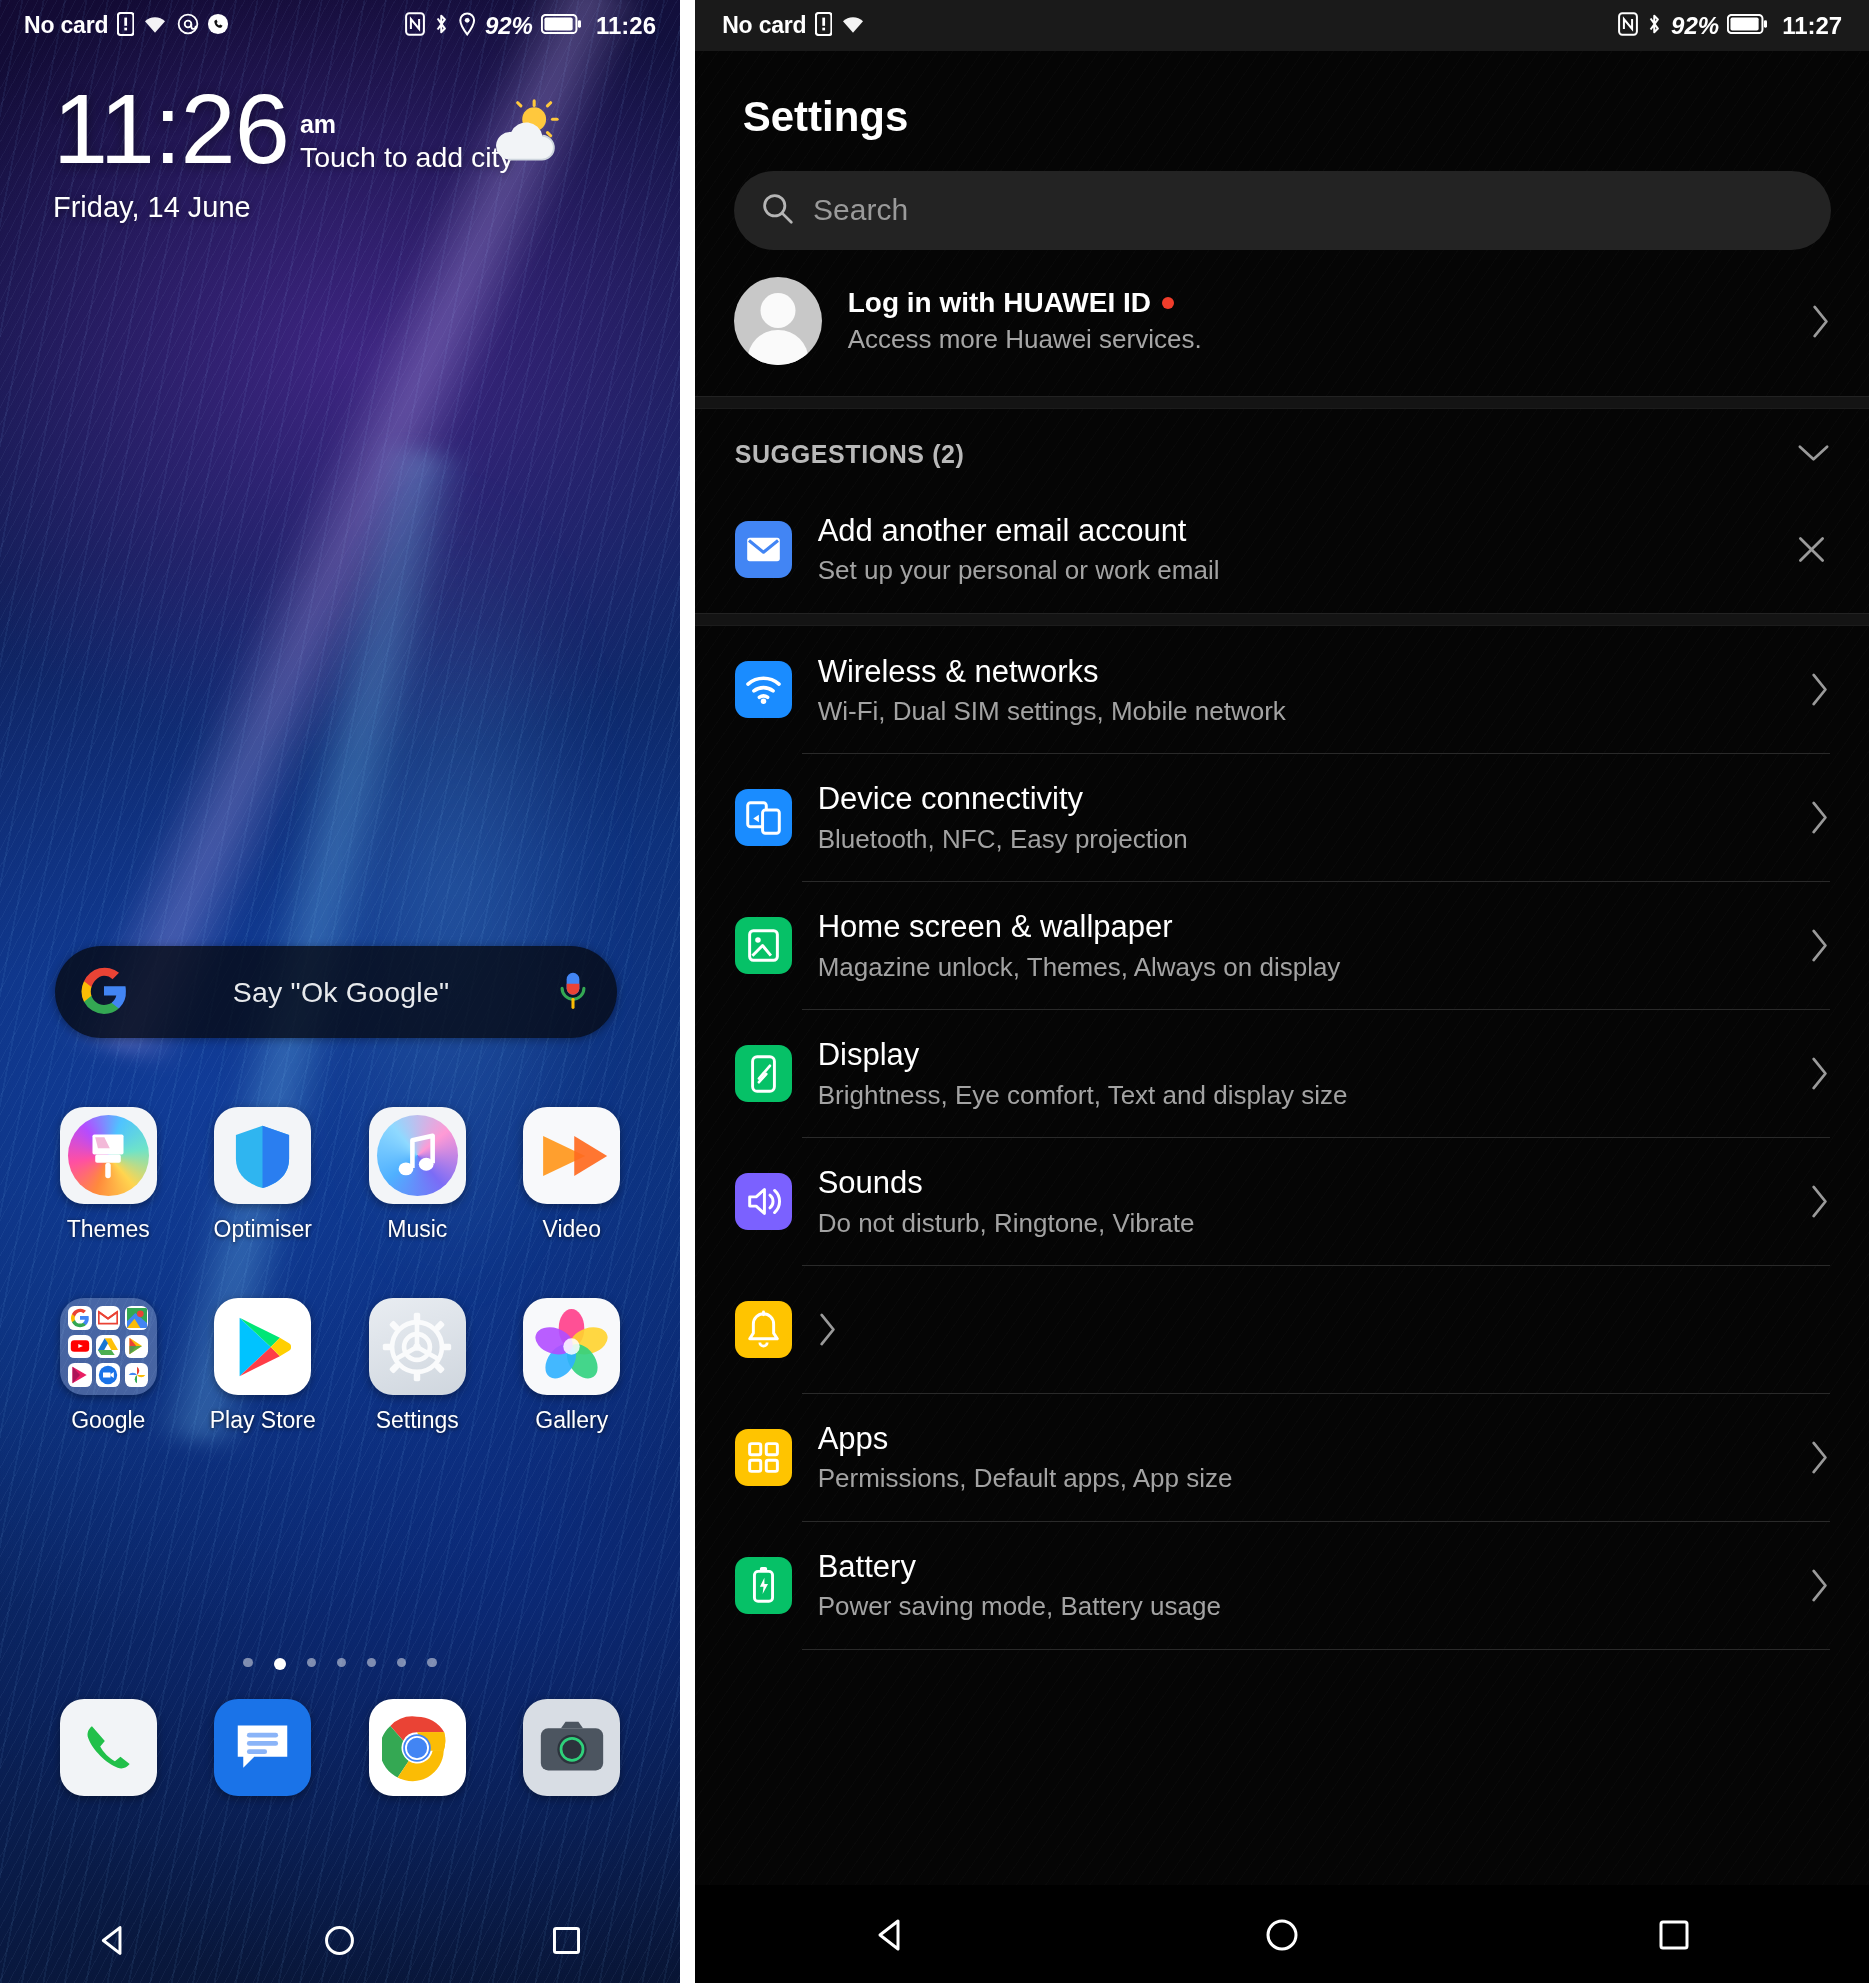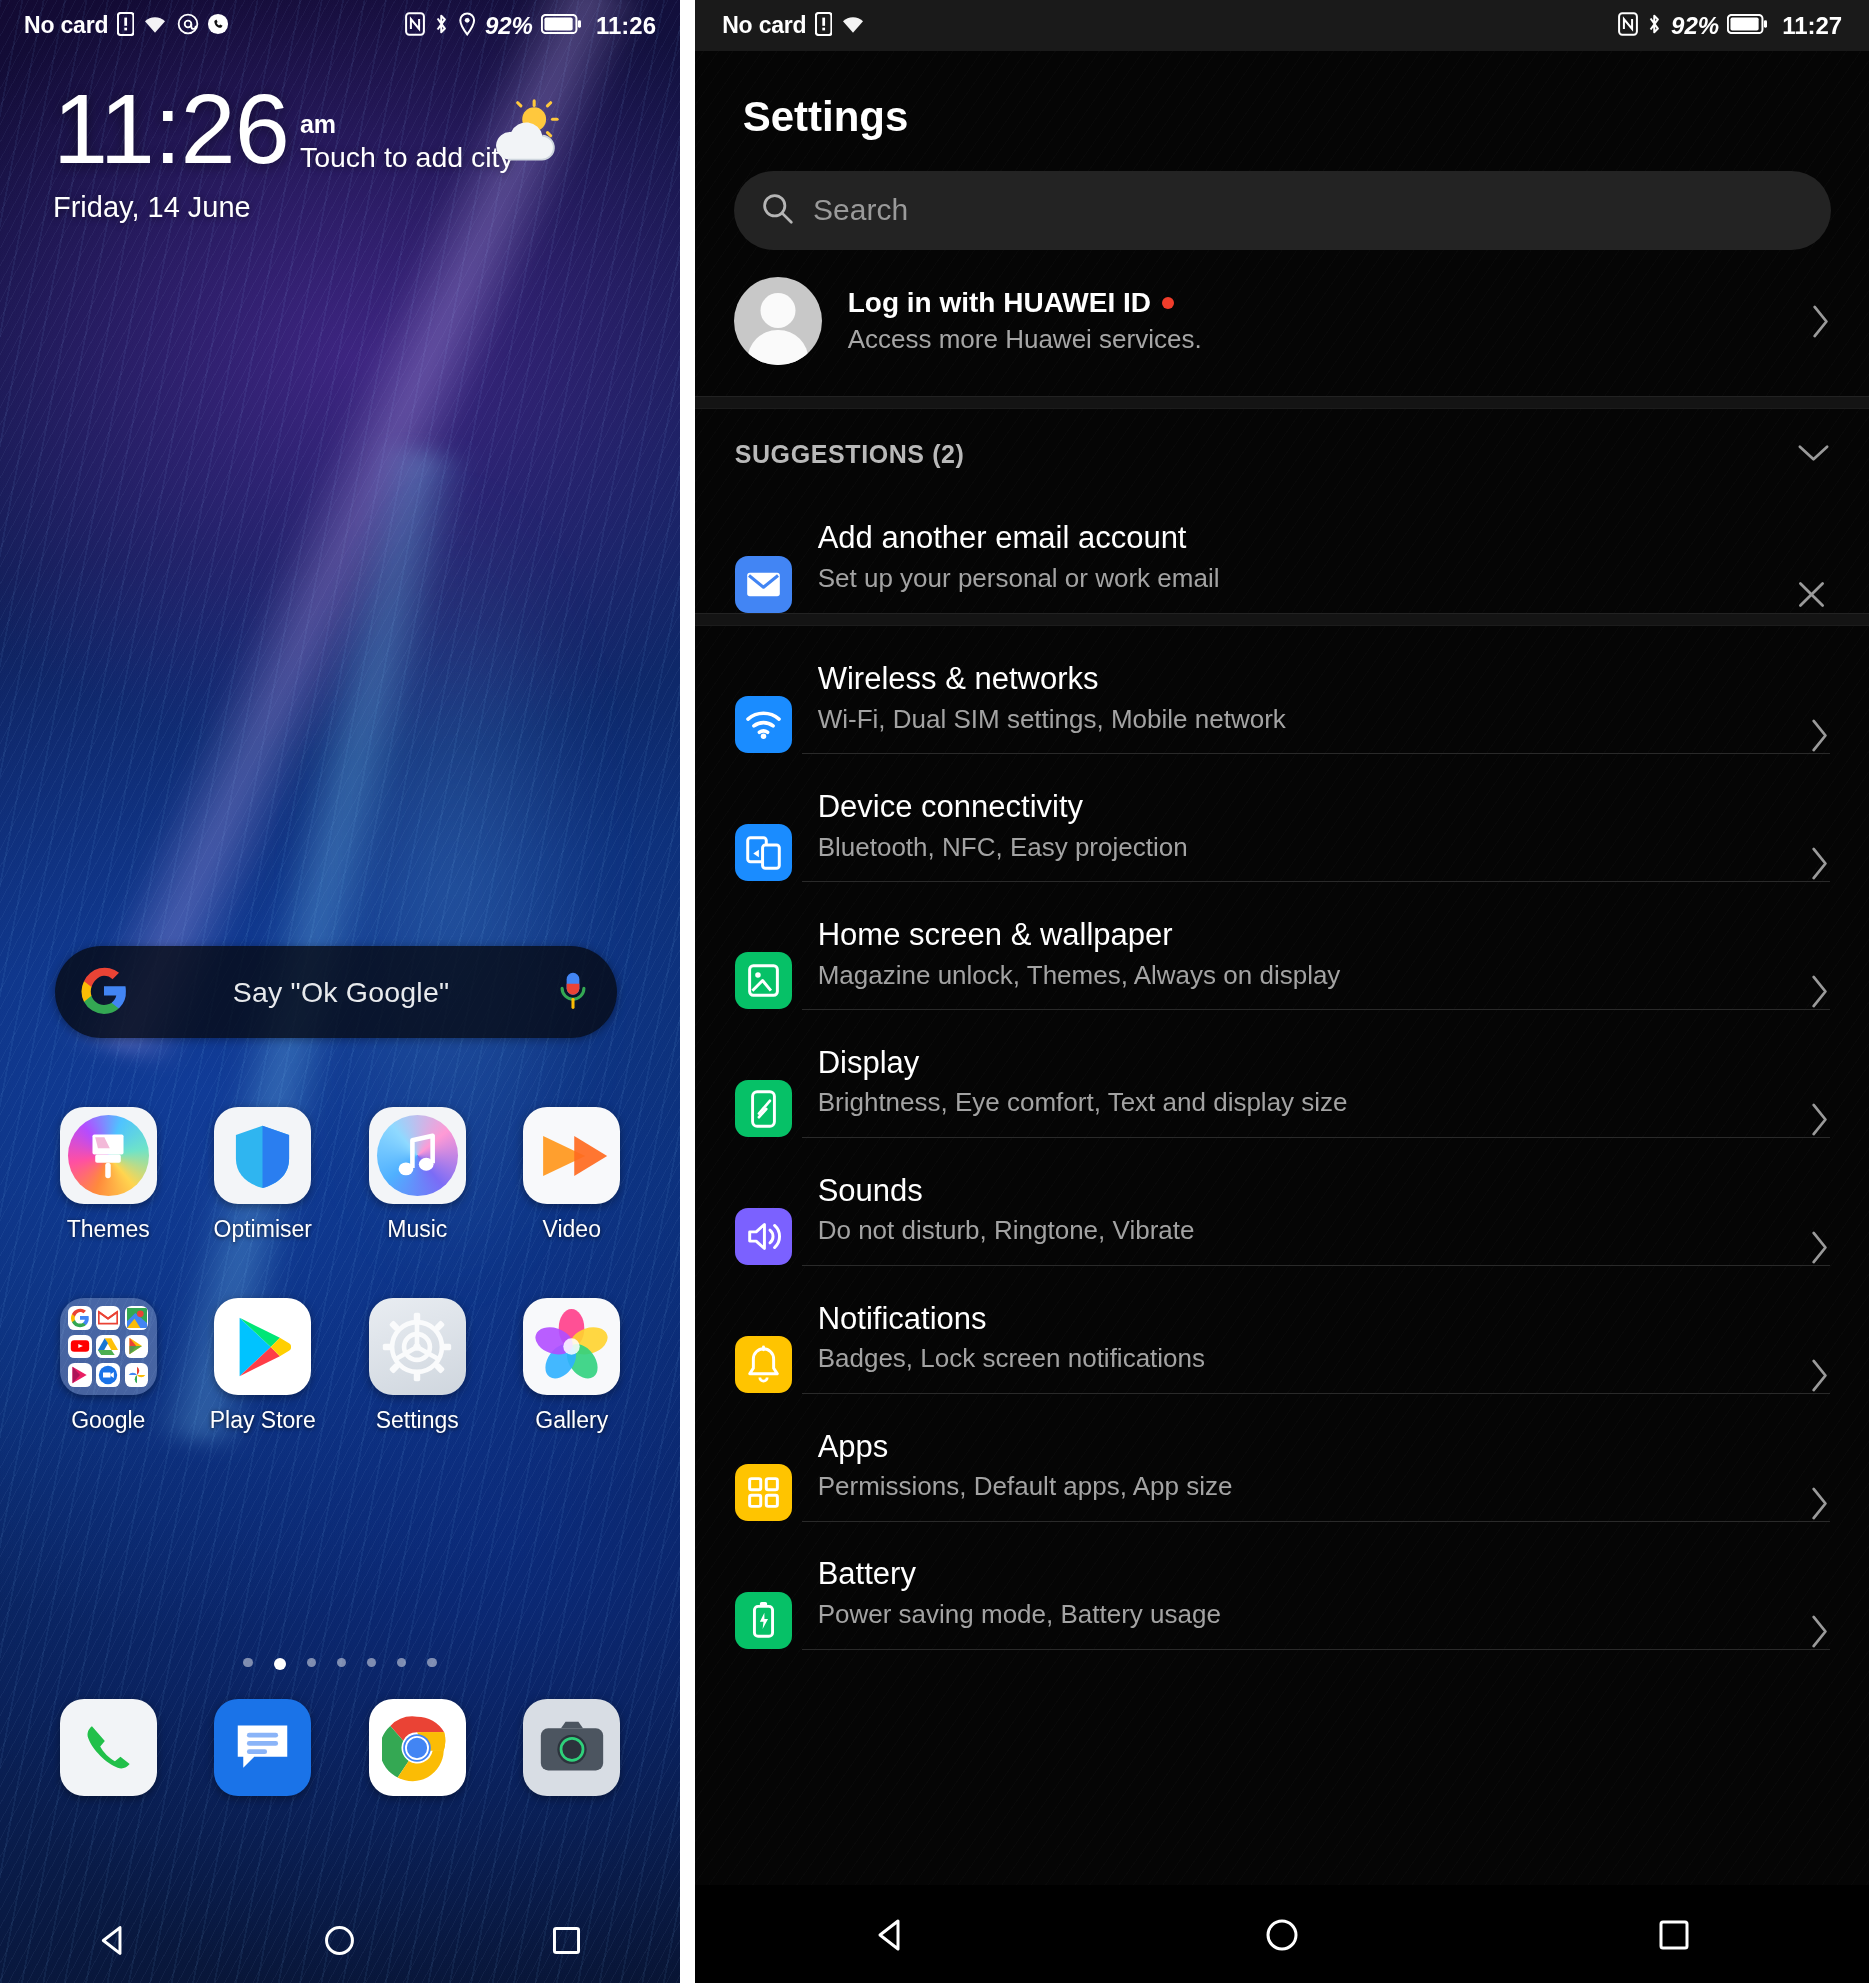--- a/index.html
+++ b/index.html
@@ -123,21 +123,21 @@
   .acct-t { color:#fff; font-size:28px; font-weight:600; display:flex; align-items:center; gap:11px; }
   .reddot { width:12px; height:12px; border-radius:50%; background:#f03d2b; display:inline-block; }
   .acct-s { color:#a6a6a6; font-size:26px; margin-top:5.5px; }
 
   .sep { height:13px; background:#141414; border-top:0.9px solid #222; border-bottom:0.9px solid #1c1c1c; }
 
   .sugg-head { display:flex; align-items:center; justify-content:space-between;
                padding:31px 40px 16.5px; }
   .sugg-head-t { color:#b9b9b9; font-size:25px; font-weight:600; letter-spacing:0.6px; }
 
-  .row { display:flex; align-items:flex-end; padding:0 40px; min-height:127px; gap:26px; }
+  .row { display:flex; align-items:center; padding:0 40px; min-height:127px; gap:26px; }
   .row-ico { width:57px; height:57px; border-radius:13px; display:flex; align-items:center;
              justify-content:center; flex:none; }
   .row-body { flex:1; padding:18.4px 0; }
   .row-t { color:#fff; font-size:31px; font-weight:500; line-height:1.2; }
   .row-s { color:#a3a3a3; font-size:26px; margin-top:6.4px; line-height:1.2; }
   .row-hr { height:0.9px; background:#2a2a2a; margin-left:107px; margin-right:40px; }
 
   .chev { width:20px; height:35px; flex:none; }
   .xbtn { width:37px; height:37px; flex:none; }
 
@@ -713,24 +713,20 @@
     <div class="row-hr"></div>
 
     <div class="row">
       <span class="row-ico" style="background:#ffc400">
         <svg width="35" height="39" viewBox="0 0 38 42">
             <path d="M19 4a11 11 0 0 1 11 11v10l4 6H4l4-6V15A11 11 0 0 1 19 4Z" fill="none" stroke="#fff" stroke-width="3.2" stroke-linejoin="round"></path>
             <path d="M19 2v3" stroke="#fff" stroke-width="3.2" stroke-linecap="round"></path>
             <path d="M15 35a4 4 0 0 0 8 0" fill="none" stroke="#fff" stroke-width="3"></path>
           </svg>
       </span>
-      <div class="row-body">
-        <div class="row-t">Notifications</div>
-        <div class="row-s">Badges, Lock screen notifications</div>
-      </div>
       <span class="chev">
         <svg width="20" height="35" viewBox="0 0 22 38">
             <path d="M4 3 17 19 4 35" fill="none" stroke="#9a9a9a" stroke-width="3" stroke-linecap="round" stroke-linejoin="round"></path>
           </svg>
       </span>
     </div>
     <div class="row-hr"></div>
 
     <div class="row">
       <span class="row-ico" style="background:#ffc400">

